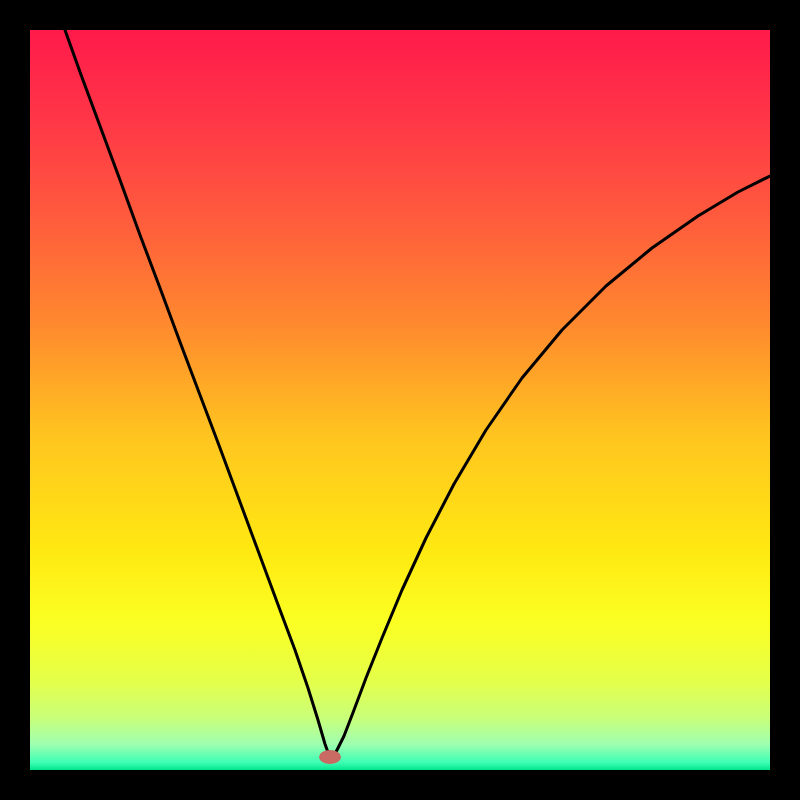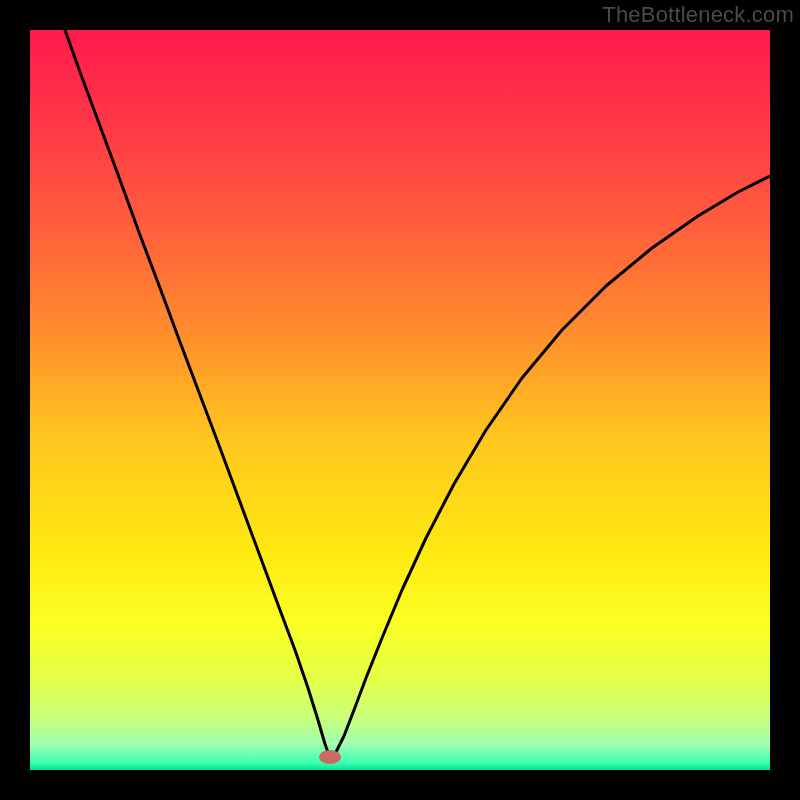--- a/index.html
+++ b/index.html
@@ -37,21 +37,20 @@
     overflow: hidden;
   }
   svg {
     display: block;
   }
 </style>
 </head>
 <body>
 
 <div class="frame">
-  <div class="attribution">TheBottleneck.com</div>
 
   <div class="plot-area">
     <svg id="chart-svg" width="740" height="740" viewBox="0 0 740 740">
       <defs>
         <linearGradient id="bg-grad" x1="0" y1="0" x2="0" y2="1">
             <stop offset="0%" stop-color="#ff1a4b"></stop>
             <stop offset="12%" stop-color="#ff3647"></stop>
             <stop offset="25%" stop-color="#ff5a3d"></stop>
             <stop offset="40%" stop-color="#ff8a2e"></stop>
             <stop offset="55.00000000000001%" stop-color="#ffc51f"></stop>

